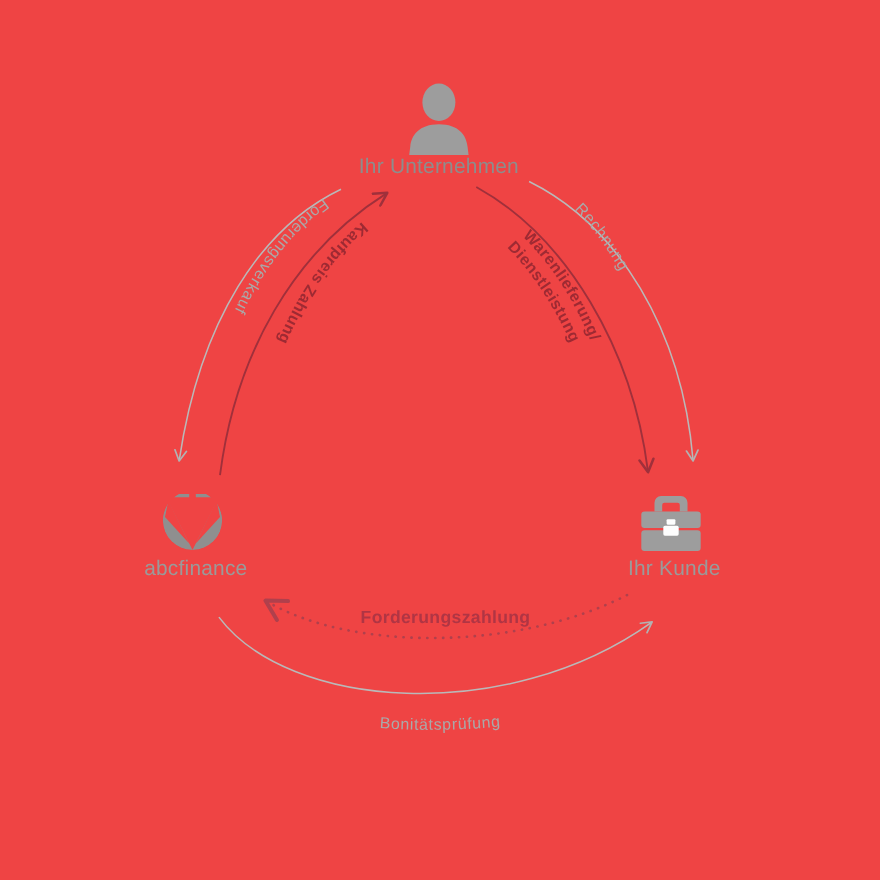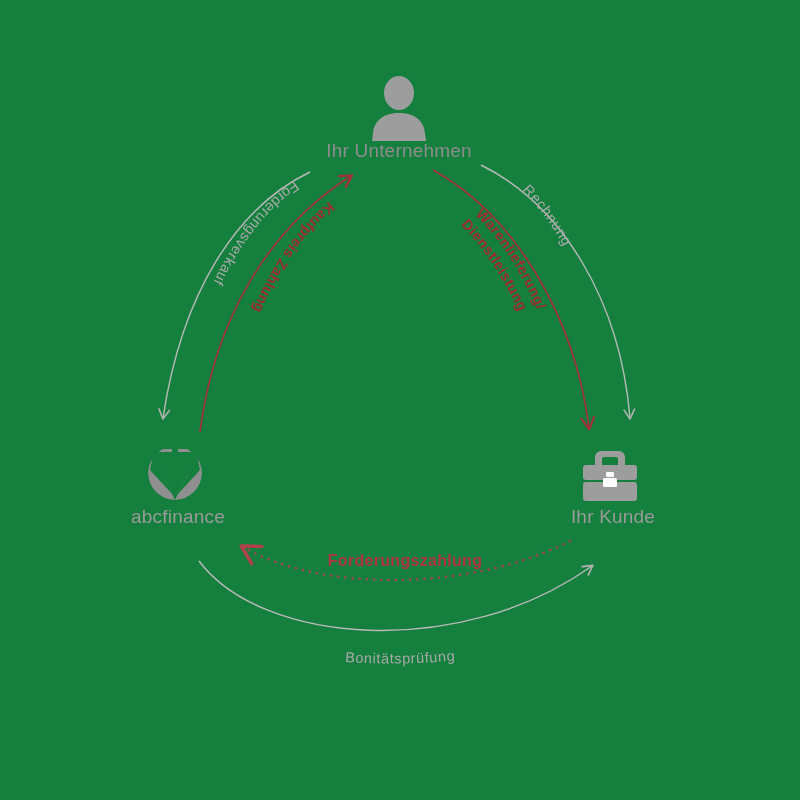--- a/index.html
+++ b/index.html
@@ -4,21 +4,21 @@
 <style>
   html, body {
     margin: 0;
     padding: 0;
     background: #ffffff;
   }
   #stage {
     position: relative;
     width: 800px;
     height: 800px;
-    background: #15803d;
+    background: #ef4444;
     overflow: hidden;
     font-family: "Liberation Sans", sans-serif;
   }
   svg.diagram {
     position: absolute;
     left: 0;
     top: 0;
     width: 800px;
     height: 800px;
   }

